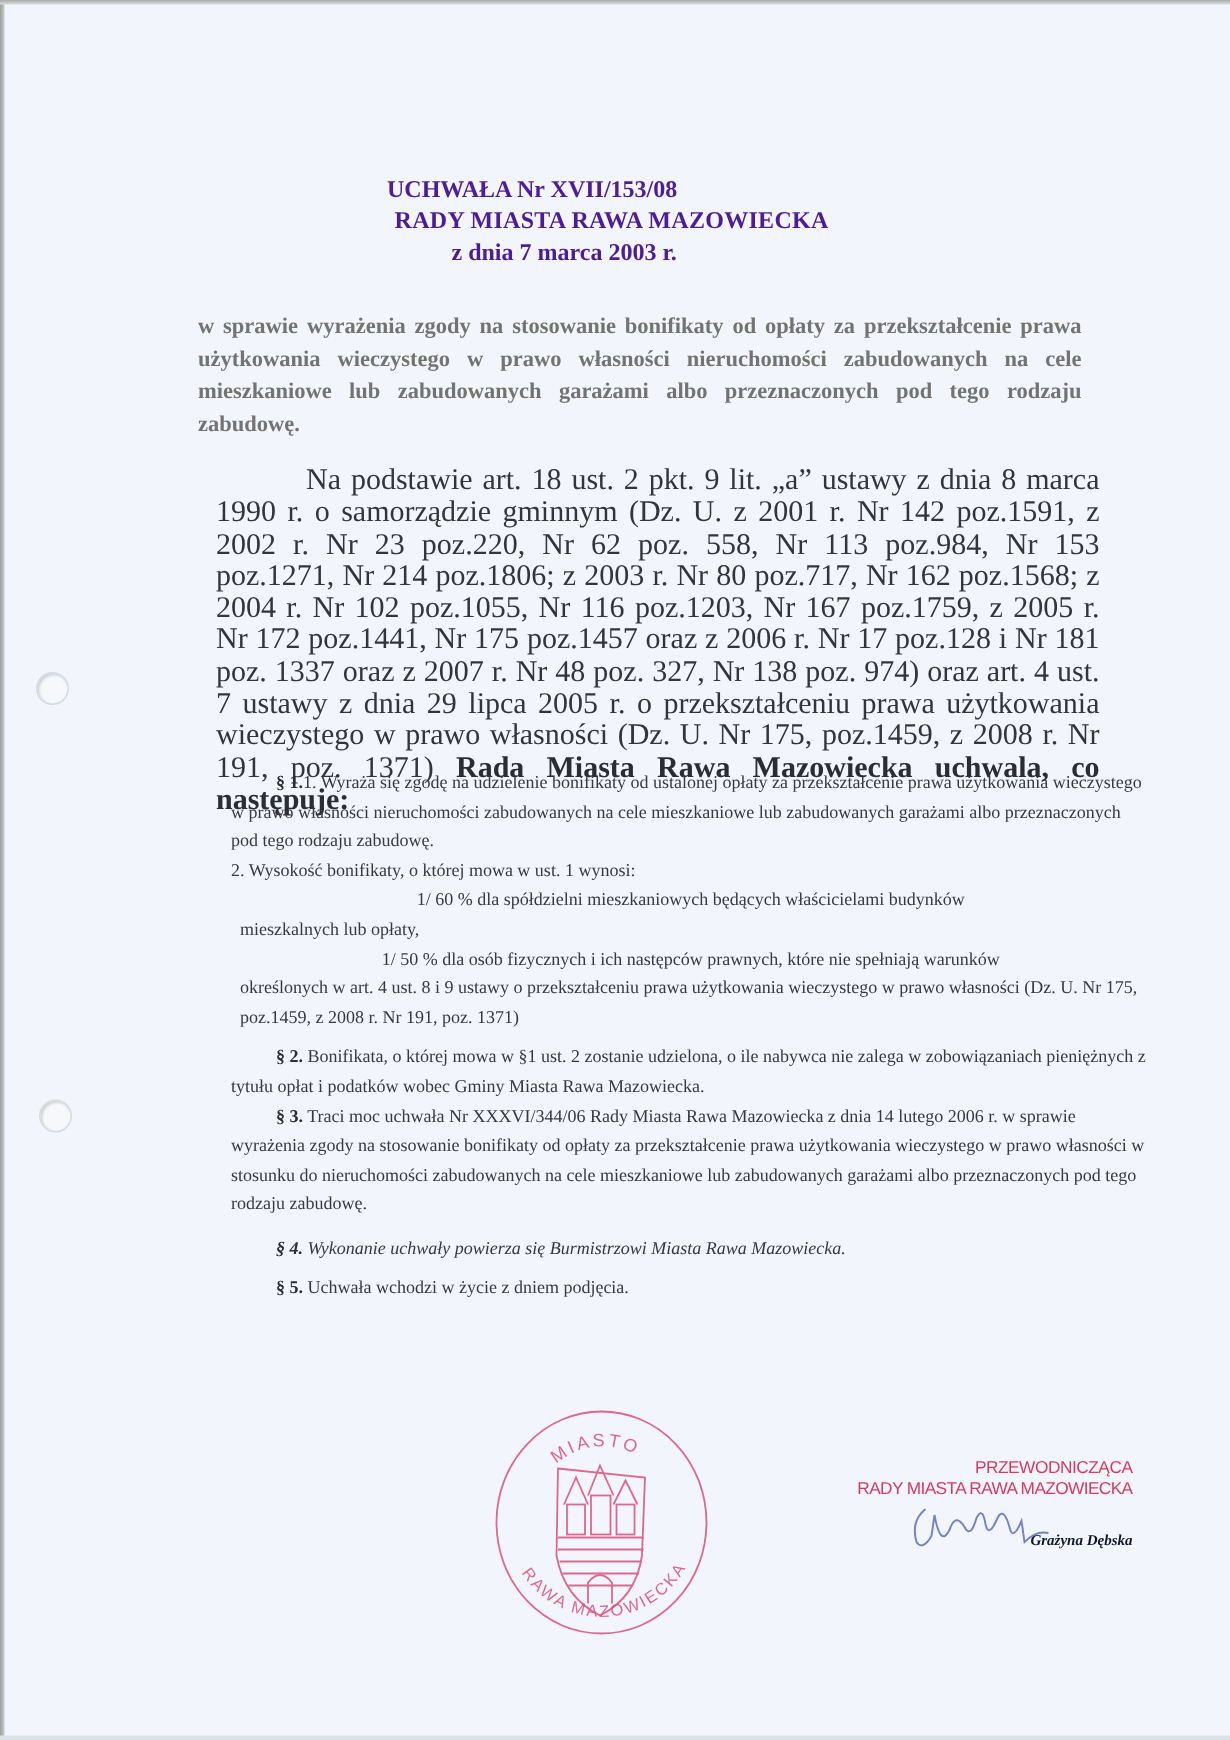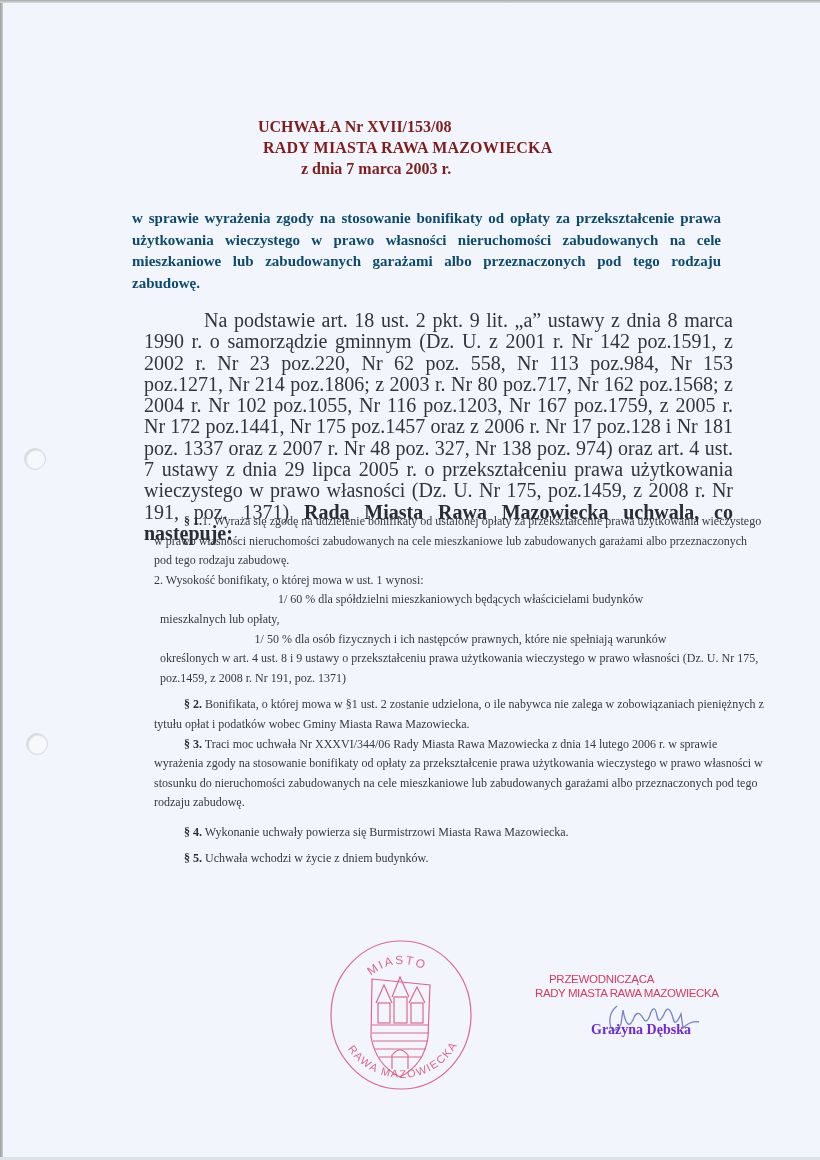--- a/index.html
+++ b/index.html
@@ -31,70 +31,70 @@
       background: #f7f8fb;
       box-shadow: inset 1px 1px 2px rgba(0,0,0,0.18);
       border: 1px solid #d6dae2;
     }
     .hole-1 { left: 24px; top: 448px; }
     .hole-2 { left: 26px; top: 733px; }
 
     .header {
       position: absolute; left: 200px; top: 116px; width: 430px;
       font-weight: bold; font-size: 16px; line-height: 21px;
-      color: #7f1d1d;
+      color: #4c1d95;
     }
     .header .l1 { padding-left: 58px; }
     .header .l2 { padding-left: 0; letter-spacing: 0.2px; padding-left: 63px; }
     .header .l3 { padding-left: 101px; }
 
     .subject {
       position: absolute; left: 132px; top: 208px; width: 589px;
       font-weight: bold; font-size: 15px; line-height: 21.5px;
       text-align: justify; text-align-last: auto;
-      color: #0c4a6e;
+      color: #737373;
     }
 
     .preamble {
       position: absolute; left: 144px; top: 310px; width: 589px;
       font-size: 20px; line-height: 21.3px; text-align: justify;
       text-indent: 60px; color: #34343c;
     }
     .preamble b { color: #2c2c34; }
 
     .sections {
       position: absolute; left: 118px; top: 512px; width: 610px;
       font-size: 12px; line-height: 19.6px; color: #38383f; margin-left: 36px;
     }
     .para { margin: 0; }
     .indent { text-indent: 30px; }
     .item { padding-left: 3px; text-align: center; }
     .item-cont { padding-left: 6px; }
     .sec-gap { margin-top: 7px; }
-    .sec4 { margin-top: 10px; padding-left: 30px; }
+    .sec4 { margin-top: 10px; padding-left: 30px; font-style: italic; }
     .sec5 { margin-top: 6px; padding-left: 30px; }
     .pnum { font-weight: bold; color: #2c2c34; }
 
     .stamp {
       position: absolute; left: 328px; top: 937px; width: 146px; height: 155px;
     }
 
     .signature-block {
       position: absolute; left: 535px; top: 972px; width: 220px;
-      color: #d63a5f; text-align: left;
+      color: #d63a5f; text-align: right;
       font-family: "Liberation Sans", "DejaVu Sans", sans-serif;
     }
     .sig-title1 { font-size: 11.5px; letter-spacing: -0.3px; line-height: 14px; padding-left: 14px; }
     .sig-title2 { font-size: 11.5px; letter-spacing: -0.4px; line-height: 14px; }
     .sig-scribble { position: relative; height: 34px; }
     .sig-scribble svg { position: absolute; left: 68px; top: -2px; }
     .sig-name {
       font-family: "Liberation Serif", "DejaVu Serif", serif;
-      font-weight: bold; font-size: 14px;
-      color: #6d28d9; margin-top: -12px; padding-left: 56px;
+      font-style: italic; font-weight: bold; font-size: 10px;
+      color: #0f172a; margin-top: -12px; padding-left: 56px;
     }
   </style>
 </head>
 <body>
 
 <div class="page">
   <div class="edge-left"></div>
   <div class="edge-top"></div>
   <div class="edge-bottom"></div>
   <div class="punch-hole hole-1"></div>
@@ -124,21 +124,21 @@
       <div class="item">1/ 50 % dla osób fizycznych i ich następców prawnych, które nie spełniają warunków</div>
       <div class="item-cont">określonych w art. 4 ust. 8 i 9 ustawy o przekształceniu prawa użytkowania wieczystego w prawo własności (Dz. U. Nr 175, poz.1459, z 2008 r. Nr 191, poz. 1371)</div>
     </div>
 
     <p class="para indent sec-gap"><span class="pnum">§ 2.</span><span> Bonifikata, o której mowa w §1 ust. 2 zostanie udzielona, o ile nabywca nie zalega w zobowiązaniach pieniężnych z tytułu opłat i podatków wobec Gminy Miasta Rawa Mazowiecka.</span></p>
 
     <p class="para indent"><span class="pnum">§ 3.</span><span> Traci moc uchwała Nr XXXVI/344/06 Rady Miasta Rawa Mazowiecka z dnia 14 lutego 2006 r. w sprawie wyrażenia zgody na stosowanie bonifikaty od opłaty za przekształcenie prawa użytkowania wieczystego w prawo własności w stosunku do nieruchomości zabudowanych na cele mieszkaniowe lub zabudowanych garażami albo przeznaczonych pod tego rodzaju zabudowę.</span></p>
 
     <p class="para sec4"><span class="pnum">§ 4.</span><span> Wykonanie uchwały powierza się Burmistrzowi Miasta Rawa Mazowiecka.</span></p>
 
-    <p class="para sec5"><span class="pnum">§ 5.</span><span> Uchwała wchodzi w życie z dniem budynków.</span></p>
+    <p class="para sec5"><span class="pnum">§ 5.</span><span> Uchwała wchodzi w życie z dniem podjęcia.</span></p>
   </div>
 
   <div class="stamp">
     <svg width="146" height="155" viewBox="0 0 146 155">
       <defs>
         <path id="arcTop" d="M 28 70 A 46 46 0 0 1 118 60"></path>
         <path id="arcBottom" d="M 12 95 A 64 64 0 0 0 136 90"></path>
       </defs>
       <g fill="none" stroke="#d9507a" stroke-width="1.2" opacity="0.85">
         <ellipse cx="73" cy="78" rx="70" ry="74"></ellipse>

